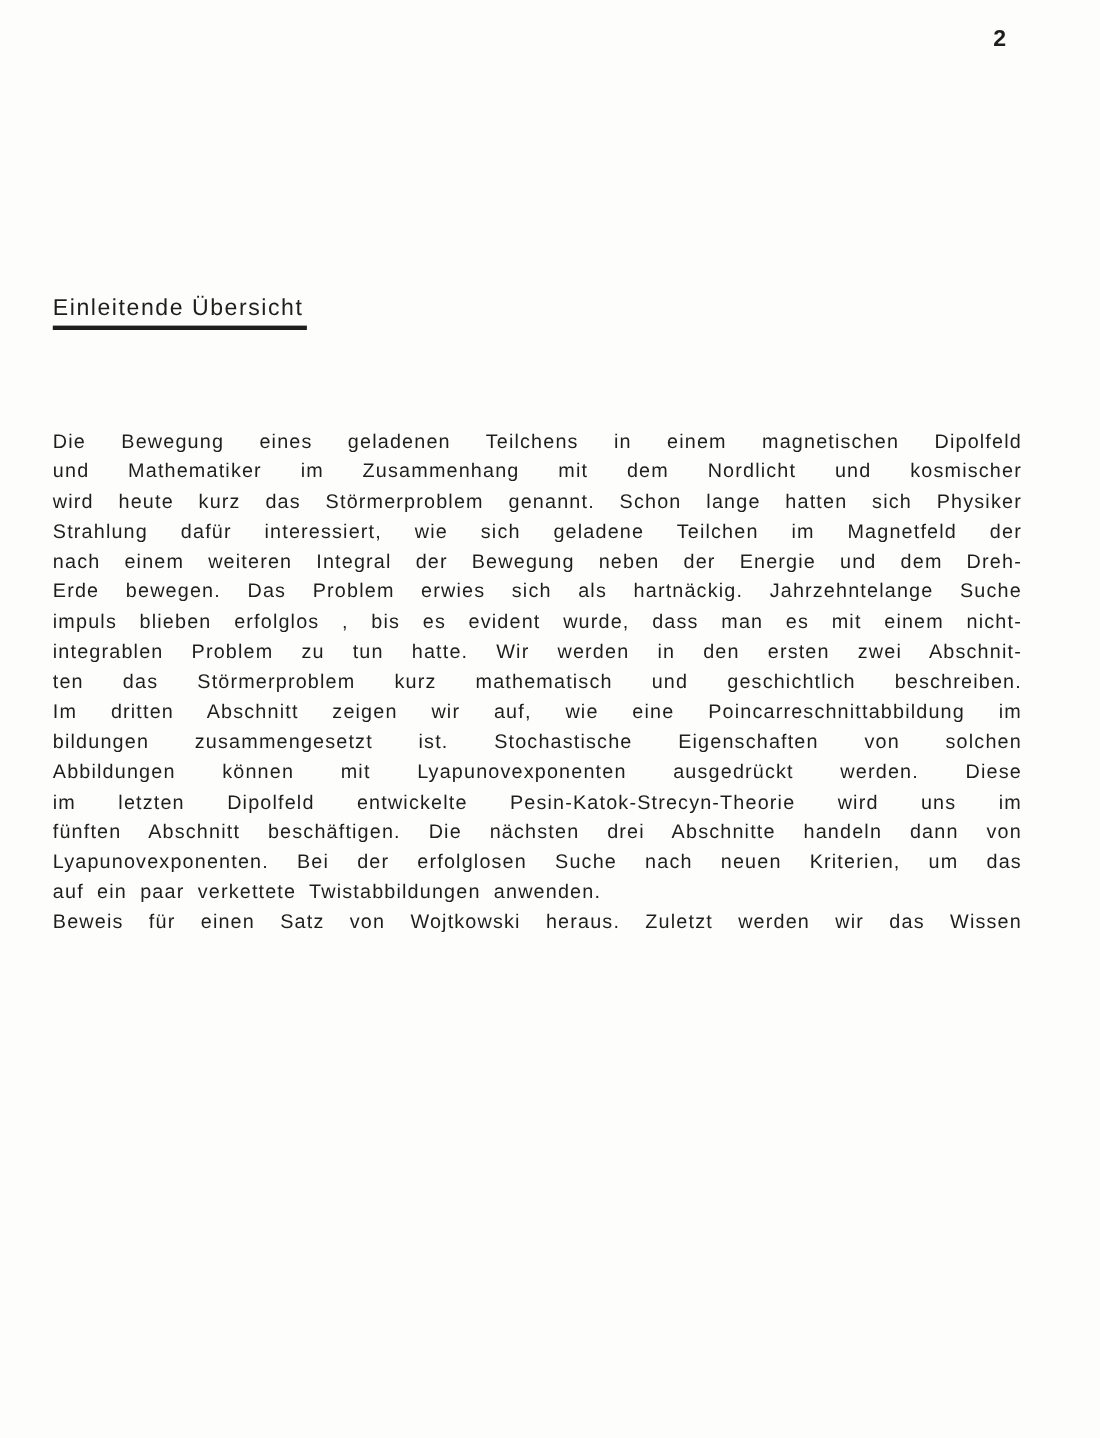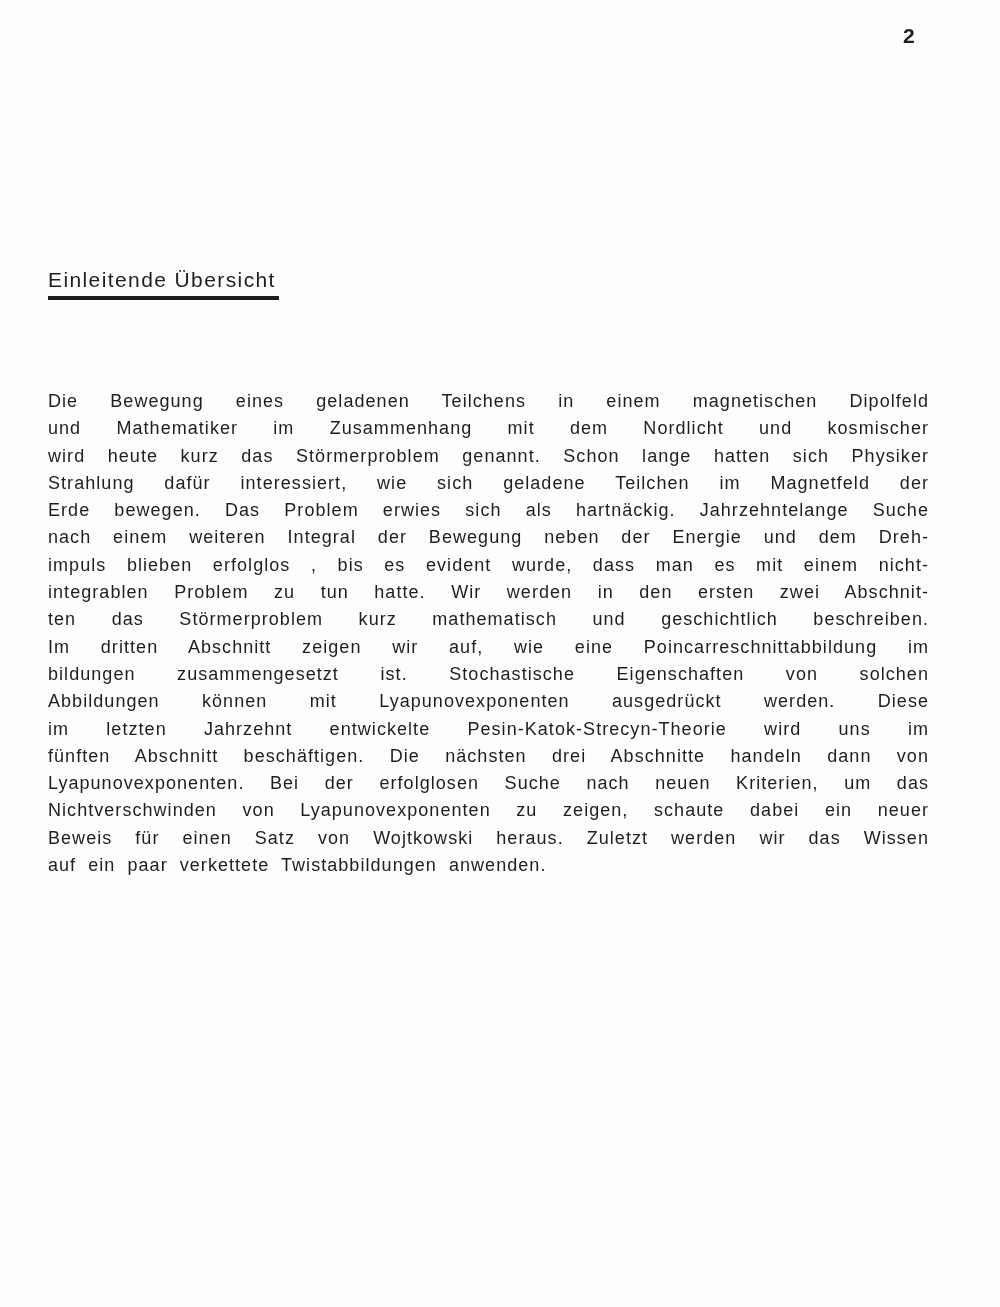--- a/index.html
+++ b/index.html
@@ -69,29 +69,28 @@
 
   <div class="page-number">2</div>
 
   <div class="heading">Einleitende Übersicht</div>
 
   <div class="body-text">
     <div class="line">Die Bewegung eines geladenen Teilchens in einem magnetischen Dipolfeld</div>
     <div class="line">und Mathematiker im Zusammenhang mit dem Nordlicht und kosmischer</div>
     <div class="line">wird heute kurz das Störmerproblem genannt. Schon lange hatten sich Physiker</div>
     <div class="line">Strahlung dafür interessiert, wie sich geladene Teilchen im Magnetfeld der</div>
+    <div class="line">nach einem weiteren Integral der Bewegung neben der Energie und dem Dreh-</div>
     <div class="line">Erde bewegen. Das Problem erwies sich als hartnäckig. Jahrzehntelange Suche</div>
-    <div class="line">nach einem weiteren Integral der Bewegung neben der Energie und dem Dreh-</div>
     <div class="line">impuls blieben erfolglos , bis es evident wurde, dass man es mit einem nicht-</div>
     <div class="line">integrablen Problem zu tun hatte. Wir werden in den ersten zwei Abschnit-</div>
     <div class="line">ten das Störmerproblem kurz mathematisch und geschichtlich beschreiben.</div>
     <div class="line">Im dritten Abschnitt zeigen wir auf, wie eine Poincarreschnittabbildung im</div>
     <div class="line">bildungen zusammengesetzt ist. Stochastische Eigenschaften von solchen</div>
     <div class="line">Abbildungen können mit Lyapunovexponenten ausgedrückt werden. Diese</div>
-    <div class="line">im letzten Jahrzehnt entwickelte Pesin-Katok-Strecyn-Theorie wird uns im</div>
+    <div class="line">im letzten Dipolfeld entwickelte Pesin-Katok-Strecyn-Theorie wird uns im</div>
     <div class="line">fünften Abschnitt beschäftigen. Die nächsten drei Abschnitte handeln dann von</div>
     <div class="line">Lyapunovexponenten. Bei der erfolglosen Suche nach neuen Kriterien, um das</div>
-    <div class="line">Nichtverschwinden von Lyapunovexponenten zu zeigen, schaute dabei ein neuer</div>
+    <div class="line short">auf ein paar verkettete Twistabbildungen anwenden.</div>
     <div class="line">Beweis für einen Satz von Wojtkowski heraus. Zuletzt werden wir das Wissen</div>
-    <div class="line short">auf ein paar verkettete Twistabbildungen anwenden.</div>
   </div>
 
 </div>
 
 </body></html>

